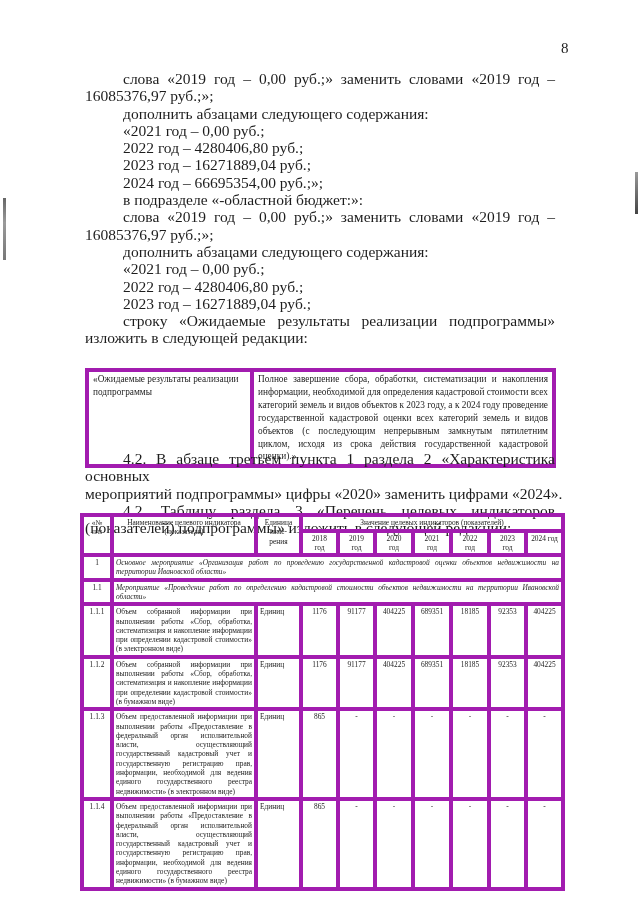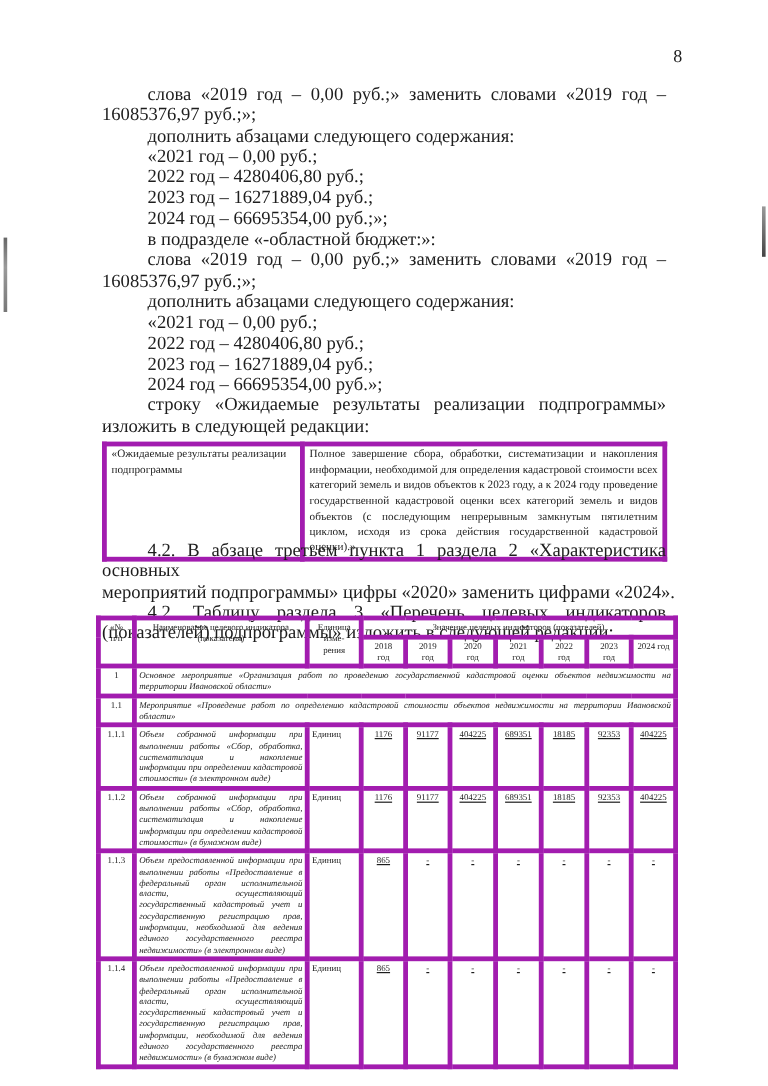--- a/index.html
+++ b/index.html
@@ -27,23 +27,23 @@
   .res-table td { padding:1px 4px; }
   .res-label { width:165px; }
   .res-value { text-align:justify; }
 
   
   .ind-wrap { position:absolute; left:80px; top:513px; }
   .ind-table { width:481px; font-size:7.4px; line-height:9.3px; }
   .ind-table th, .ind-table td { padding:1px 2px; }
   .ind-table th { text-align:center; white-space:pre-line; }
   .c-num { text-align:center; }
-  .c-name { text-align:justify;font-style:italic; }
+  .c-name { text-align:justify; }
   .c-unit { }
-  .c-val { text-align:center;text-decoration:underline; }
+  .c-val { text-align:center; }
   .c-span { text-align:justify;font-style:italic; }
   .hdr-main { line-height:9.5px; }
 
   .para2 { position:absolute; left:85px; top:450px; width:470px; font-size:15.5px; line-height:17.3px; }
 </style>
 </head>
 <body>
 
 <div class="page">
 
@@ -60,21 +60,20 @@
     <div class="line indent">2022 год – 4280406,80 руб.;</div>
     <div class="line indent">2023 год – 16271889,04 руб.;</div>
     <div class="line indent">2024 год – 66695354,00 руб.;»;</div>
     <div class="line indent">в подразделе «-областной бюджет:»:</div>
     <div class="line indent stretch">слова «2019 год – 0,00 руб.;» заменить словами «2019 год –</div>
     <div class="line">16085376,97 руб.;»;</div>
     <div class="line indent">дополнить абзацами следующего содержания:</div>
     <div class="line indent">«2021 год – 0,00 руб.;</div>
     <div class="line indent">2022 год – 4280406,80 руб.;</div>
     <div class="line indent">2023 год – 16271889,04 руб.;</div>
-    <div class="line indent">2024 год – 66695354,00 руб.»;</div>
     <div class="line indent stretch">строку «Ожидаемые результаты реализации подпрограммы»</div>
     <div class="line">изложить в следующей редакции:</div>
   </div>
 
   <table class="res-table">
     <tbody>
         <tr>
       <td class="res-label">«Ожидаемые результаты реализации подпрограммы</td>
       <td class="res-value">Полное завершение сбора, обработки, систематизации и накопления информации, необходимой для определения кадастровой стоимости всех категорий земель и видов объектов к 2023 году, а к 2024 году проведение государственной кадастровой оценки всех категорий земель и видов объектов (с последующим непрерывным замкнутым пятилетним циклом, исходя из срока действия государственной кадастровой оценки).»</td>
     </tr>

